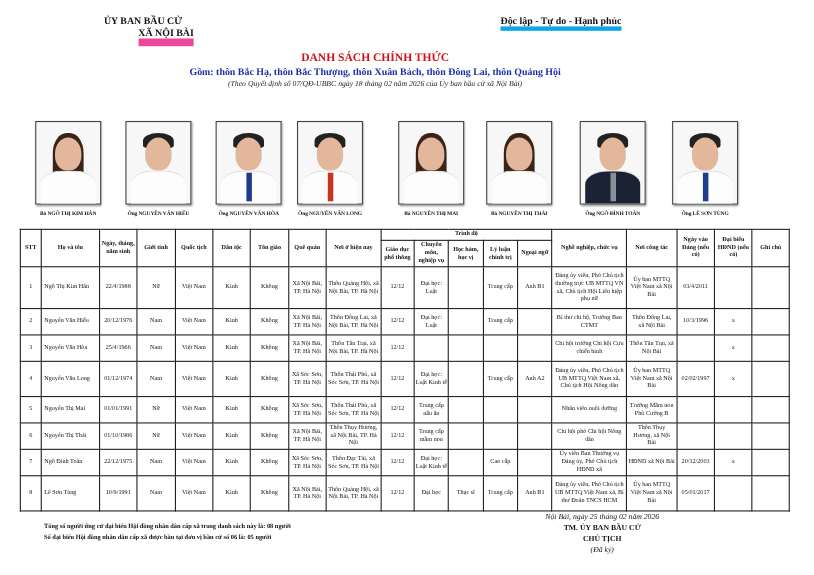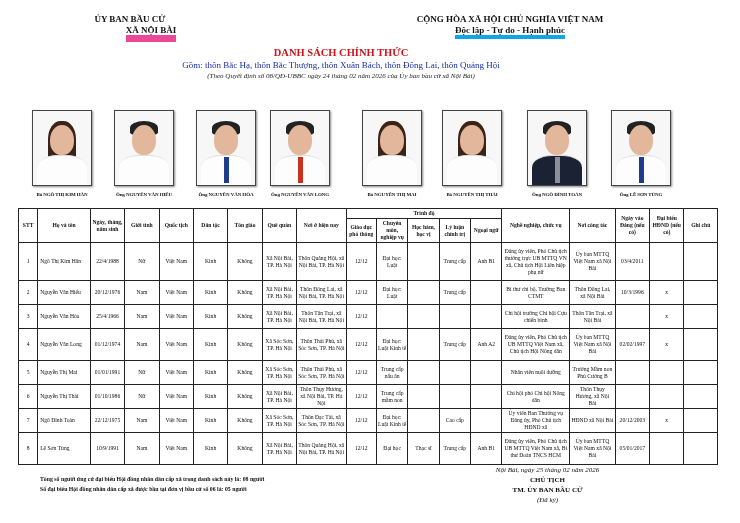--- a/index.html
+++ b/index.html
@@ -5,21 +5,21 @@
   html,body{margin:0;padding:0;background:#fff;}
   body{width:740px;height:523px;position:relative;overflow:hidden;font-family:"Liberation Serif","DejaVu Serif",serif;color:#111;}
   .hdr-left{position:absolute;left:60px;top:14px;width:140px;text-align:center;font-weight:bold;font-size:9px;line-height:11px;font-family:Liberation Serif, serif;}
   .hdr-left .u{display:inline-block;border-bottom:7px solid #ec4899;line-height:10px;margin-left:42px;}
   .hdr-right{position:absolute;left:360px;top:14px;width:300px;text-align:center;font-weight:bold;font-size:9px;line-height:11px;}
   .hdr-right .u{display:inline-block;border-bottom:4px solid #0ea5e9;line-height:10px;}
   .title-block{position:absolute;left:0;top:46px;width:652px;text-align:center;}
   .t1{color:#d0121b;font-weight:bold;font-size:10.5px;line-height:13px;margin-left:30px;}
   .t2{color:#d0121b;font-weight:bold;font-size:10.5px;line-height:13px;margin-left:30px;}
   .t3{color:#1a2fa8;font-weight:bold;font-size:8px;line-height:11px;margin-left:30px;}
-  .t4{color:#1a2fa8;font-weight:normal;font-size:9px;line-height:12px;margin-left:30px;}
+  .t4{color:#1a2fa8;font-weight:bold;font-size:9px;line-height:12px;margin-left:30px;}
   .t5{color:#222;font-style:italic;font-size:7px;line-height:10px;margin-left:30px;}
   .photos{position:absolute;left:0;top:110px;width:740px;height:88px;}
   .ph{position:absolute;top:0;width:62px;text-align:center;}
   .ph .frame{width:58px;height:74px;margin:0 auto;border:1px solid #444;box-shadow:1px 1px 2px #888;background:#f7f7f7;position:relative;overflow:hidden;}
   .ph .frame .head{position:absolute;left:17px;top:14px;width:24px;height:30px;border-radius:50% 50% 45% 45%;background:#e2b79b;}
   .ph .frame .hair{position:absolute;left:15px;top:10px;width:28px;height:14px;border-radius:50% 50% 20% 20%;background:#222;}
   .ph .frame .hair.long{height:40px;border-radius:45% 45% 10% 10%;background:#3a2418;}
   .ph .frame .body{position:absolute;left:4px;top:44px;width:50px;height:30px;border-radius:40% 40% 0 0;background:#fdfdfd;border-top:1px solid #ddd;}
   .ph .frame .body.dark{background:#1b2233;}
   .ph .frame .tie{position:absolute;left:27px;top:46px;width:5px;height:26px;background:#1e3c8c;}
@@ -37,28 +37,27 @@
   .sign .i{font-style:italic;}
 </style>
 </head>
 <body>
 
 <div class="hdr-left">
   <div>ỦY BAN BẦU CỬ</div>
   <div><span class="u">XÃ NỘI BÀI</span></div>
 </div>
 <div class="hdr-right">
-  <div>CỘNG HÒA XÃ HỘI CHỦ NGHĨA VIỆT NAM</div>
   <div><span class="u">Độc lập - Tự do - Hạnh phúc</span></div>
 </div>
 
 <div class="title-block">
   <div class="t1">DANH SÁCH CHÍNH THỨC</div>
   <div class="t4">Gồm: thôn Bắc Hạ, thôn Bắc Thượng, thôn Xuân Bách, thôn Đông Lai, thôn Quảng Hội</div>
-  <div class="t5">(Theo Quyết định số 08/QĐ-UBBC ngày 24 tháng 02 năm 2026 của Ủy ban bầu cử xã Nội Bài)</div>
+  <div class="t5">(Theo Quyết định số 07/QĐ-UBBC ngày 18 tháng 02 năm 2026 của Ủy ban bầu cử xã Nội Bài)</div>
 </div>
 
 <div class="photos">
   <div class="ph" style="left:31px">
     <div class="frame">
         <div class="hair long"></div>
         <div class="head"></div>
         <div class="body"></div>
       </div>
     <div class="cap">Bà NGÔ THỊ KIM HÂN</div>
@@ -345,16 +344,16 @@
     </tbody>
 </table>
 
 <div class="notes">
   <div>Tổng số người ứng cử đại biểu Hội đồng nhân dân cấp xã trong danh sách này là: 08 người</div>
   <div>Số đại biểu Hội đồng nhân dân cấp xã được bầu tại đơn vị bầu cử số 06 là: 05 người</div>
 </div>
 
 <div class="sign">
   <div class="place">Nội Bài, ngày 25 tháng 02 năm 2026</div>
+  <div class="b">TM. ỦY BAN BẦU CỬ</div>
   <div class="b">CHỦ TỊCH</div>
-  <div class="b">TM. ỦY BAN BẦU CỬ</div>
   <div class="i">(Đã ký)</div>
 </div>
 
 </body></html>

